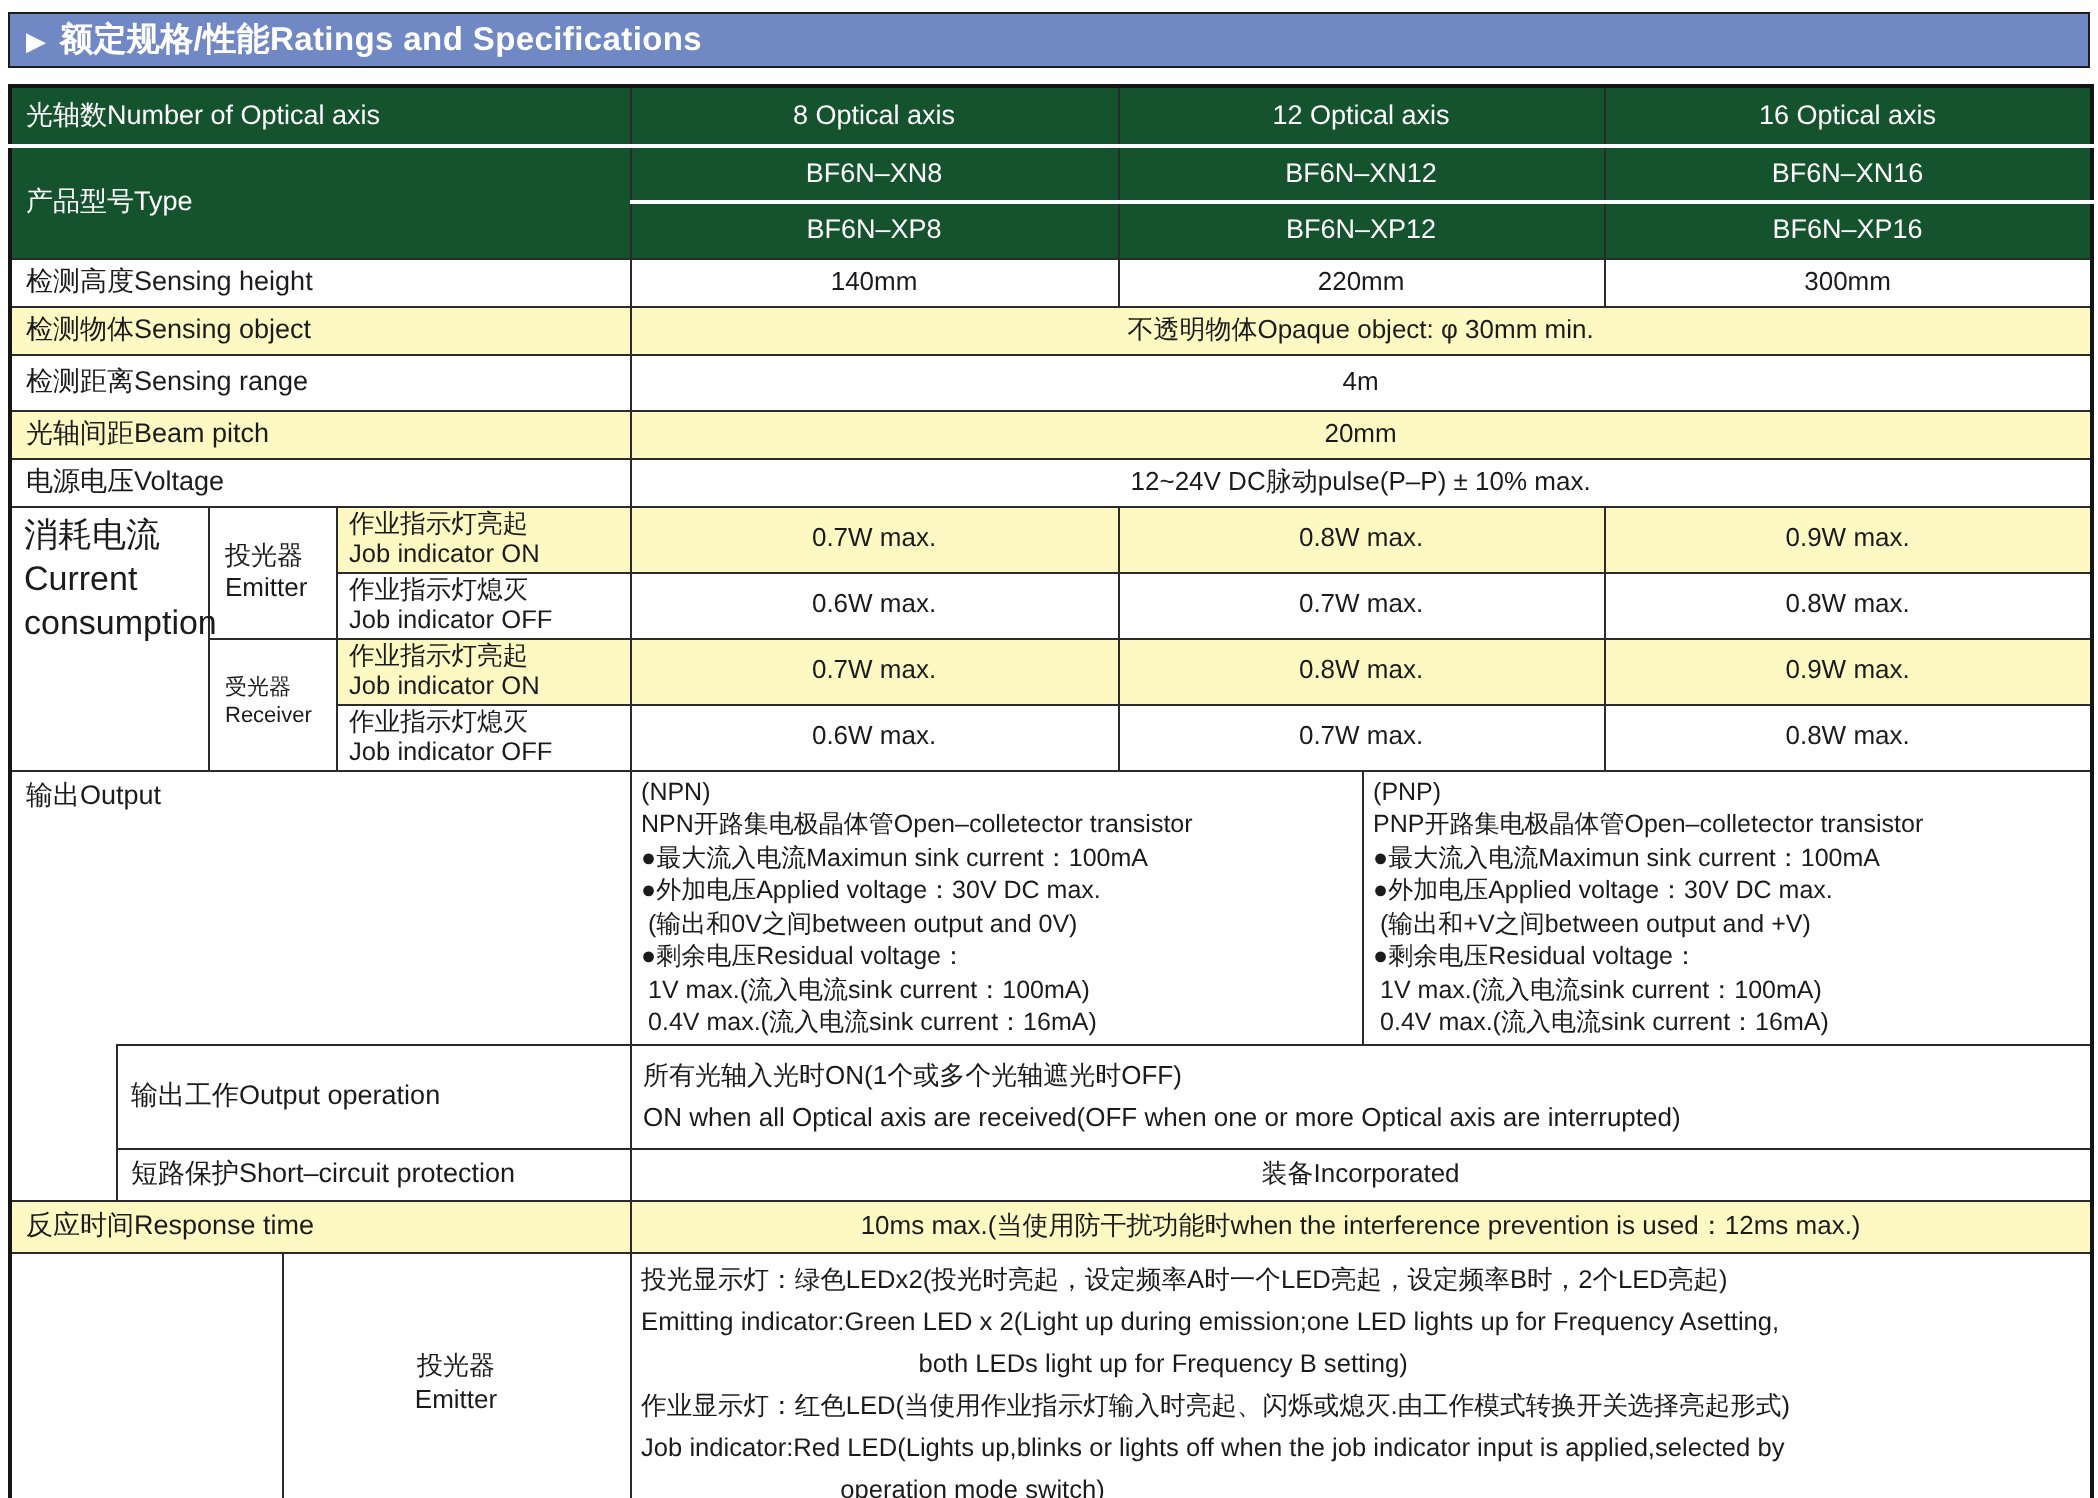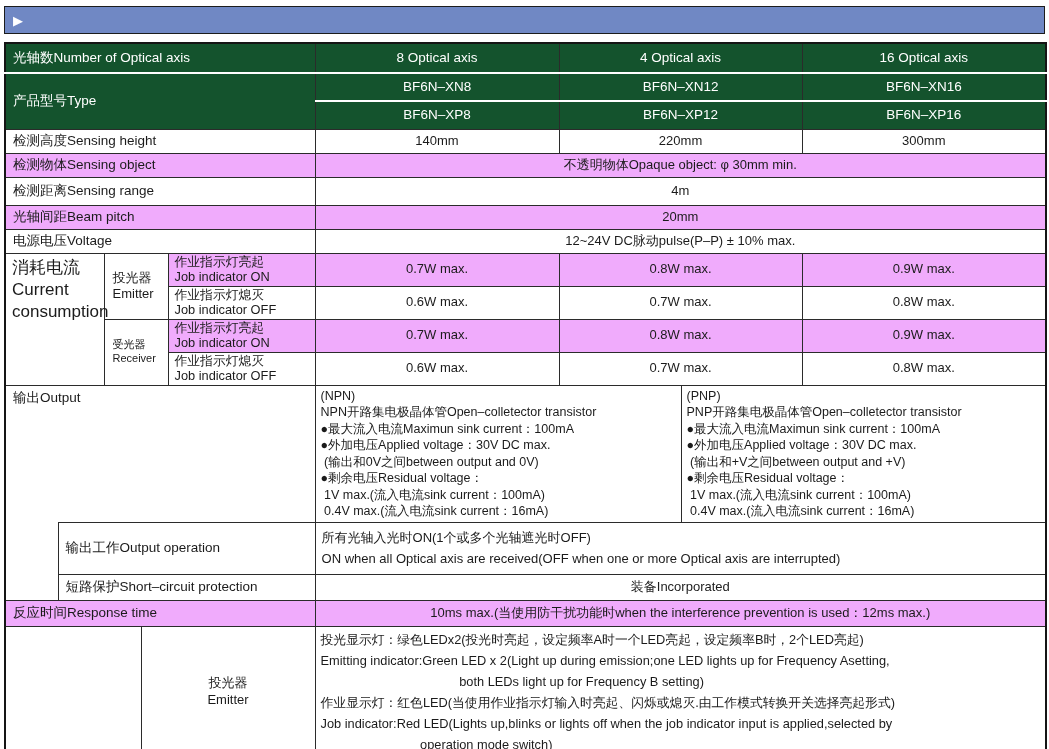--- a/index.html
+++ b/index.html
@@ -12,21 +12,21 @@
   .banner .arrow{font-size:13px;margin-right:7px;line-height:1;}
   .banner .title{font-size:16.5px;font-weight:bold;letter-spacing:.2px;}
   
   table.spec{position:absolute;left:4px;top:42px;width:1041px;border-collapse:collapse;
              table-layout:fixed;border:2px solid #151515;font-size:13px;}
   td{border:1px solid #2b2b2b;padding:1px 4px;vertical-align:middle;box-sizing:border-box;
      overflow:visible;line-height:1.25;}
   td.hdr{background:#14532d;color:#ffffff;font-size:13.5px;}
   td.lbl{text-align:left;padding-left:7px;}
   td.ctr{text-align:center;}
-  td.gray{background:#f0abfc;}
+  td.gray{background:#fef9c3;}
   td.wsep{border-bottom:2px solid #ffffff;}
   td.top{vertical-align:top;}
   td.pre{white-space:pre-wrap;}
   td.noL{border-left:none;}
   td.noR{border-right:none;}
   .ml{white-space:pre-line;}
   td.npn{font-size:12.5px;line-height:16.5px;padding:2px 5px;text-align:left;}
   td.oplbl{font-size:13.5px;}
   td.small{font-size:11px;}
   td.desc{font-size:12.8px;line-height:21px;padding:2px 5px;text-align:left;}
@@ -34,40 +34,41 @@
   td.joblbl{font-size:12.8px;line-height:1.15;padding-left:6px;}
   td.consume{font-size:17px;line-height:1.3;padding:3px 0 0 6px;}
 </style>
 </head>
 <body>
 
 <div id="page">
 
   <div class="banner">
     <span class="arrow">▶</span>
+    <span class="title">额定规格/性能Ratings and Specifications</span>
   </div>
 
   <table class="spec">
     <colgroup>
       <col style="width:53px">
         <col style="width:46px">
         <col style="width:37px">
       <col style="width:27px">
         <col style="width:147px">
         <col style="width:244px">
       <col style="width:122px">
         <col style="width:121px">
         <col style="width:244px">
     </colgroup>
 
     <tbody>
         <tr style="height:30px">
       <td colspan="5" class="hdr lbl wsep">光轴数Number of Optical axis</td>
       <td class="hdr ctr wsep">8 Optical axis</td>
-      <td colspan="2" class="hdr ctr wsep">4 Optical axis</td>
+      <td colspan="2" class="hdr ctr wsep">12 Optical axis</td>
       <td class="hdr ctr wsep">16 Optical axis</td>
     </tr>
 
     <tr style="height:28px">
       <td colspan="5" rowspan="2" class="hdr lbl">产品型号Type</td>
       <td class="hdr ctr wsep">BF6N–XN8</td>
       <td colspan="2" class="hdr ctr wsep">BF6N–XN12</td>
       <td class="hdr ctr wsep">BF6N–XN16</td>
     </tr>
     <tr style="height:28px">

